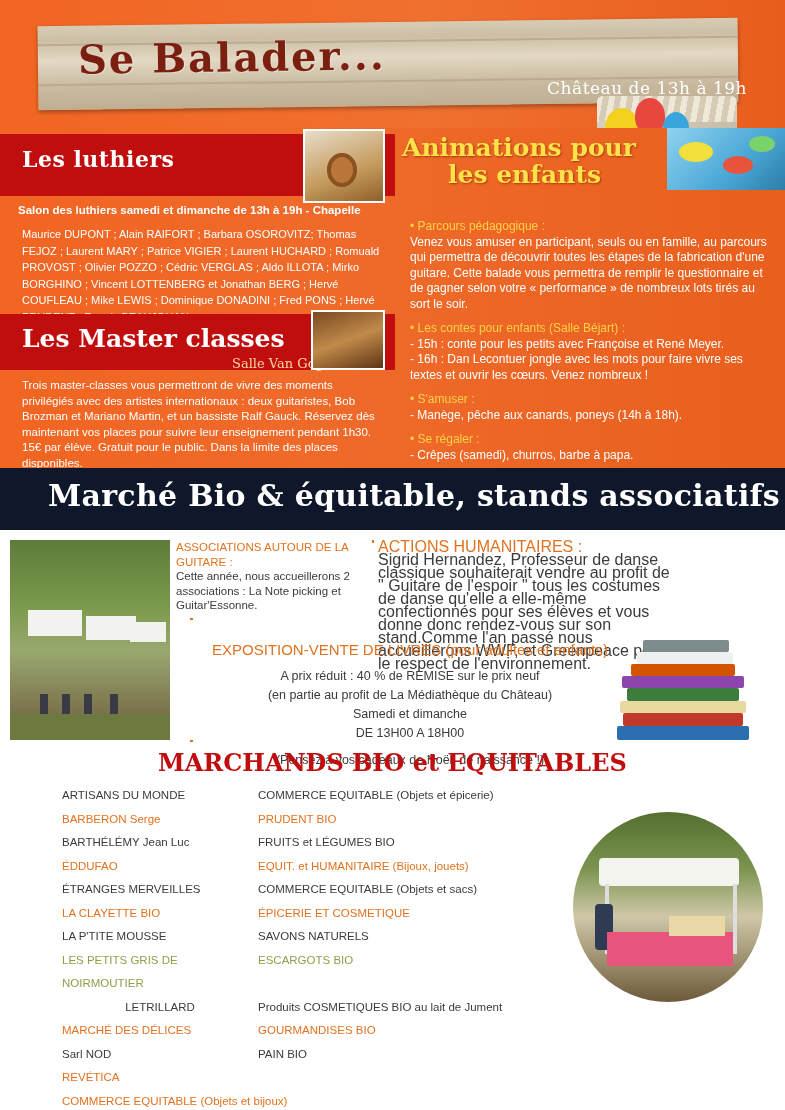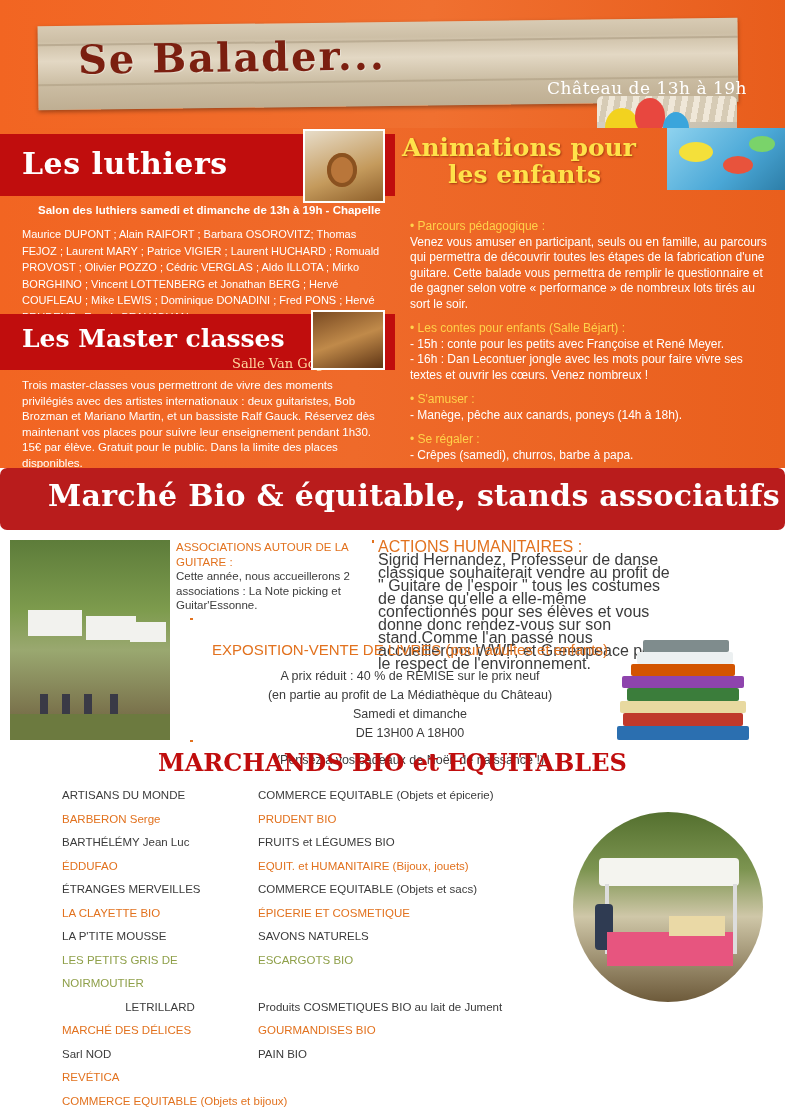--- a/index.html
+++ b/index.html
@@ -66,34 +66,34 @@
   }
   .panel-left{
     position:absolute;left:0;top:134px;width:395px;
   }
   .luthiers-head{
     position:absolute;left:0;top:0;width:395px;height:62px;
     background:#c00d0d;
   }
   .luthiers-head .t{
     position:absolute;left:22px;top:12px;
-    font-family:"DejaVu Serif", serif;font-weight:bold;font-size:30px;color:#fff;
+    font-family:"DejaVu Serif", serif;font-weight:bold;font-size:22px;color:#fff;
     letter-spacing:.5px;
   }
   .guitar-thumb{
     position:absolute;right:10px;top:-5px;width:78px;height:70px;
     background:linear-gradient(160deg,#e7dcc8,#c49a5c 60%,#8e5f2a);
     border:2px solid #fff;
   }
   .guitar-thumb:after{
     content:"";position:absolute;left:22px;top:22px;width:30px;height:34px;
     border-radius:50%;background:#b9763a;box-shadow:inset 0 0 0 4px #8a5220;
   }
   .lut-sub{
-    position:absolute;left:38px;top:70px;width:360px;
+    position:absolute;left:18px;top:70px;width:360px;
     color:#fff;font-weight:bold;font-size:11.5px;
   }
   .lut-list{
     position:absolute;left:22px;top:92px;width:358px;
     color:#fff;font-size:11px;line-height:16.5px;
   }
   .master-head{
     position:absolute;left:0;top:180px;width:395px;height:56px;
     background:#c00d0d;
   }
@@ -135,22 +135,21 @@
     background:linear-gradient(135deg,#8fd3ef,#4aa7d6 60%,#2d7ea8);
     overflow:hidden;
   }
   .fish-photo .f1{position:absolute;left:12px;top:14px;width:34px;height:20px;border-radius:50%;background:#f4e03a;}
   .fish-photo .f2{position:absolute;left:56px;top:28px;width:30px;height:18px;border-radius:50%;background:#e8533c;}
   .fish-photo .f3{position:absolute;left:82px;top:8px;width:26px;height:16px;border-radius:50%;background:#7ad36a;}
 
   
   .marche-band{
     position:absolute;left:0;top:468px;width:785px;height:62px;
-    background:#b91c1c;
-    border-radius:7px;
+    background:#0f172a;
   }
   .marche-band .t{
     position:absolute;left:48px;top:10px;
     font-family:"DejaVu Serif", serif;font-weight:bold;font-size:30px;color:#fff;
     letter-spacing:.3px;
   }
   .white-area{
     position:absolute;left:0;top:530px;width:785px;height:580px;background:#fff;
   }
   .photo-market{

